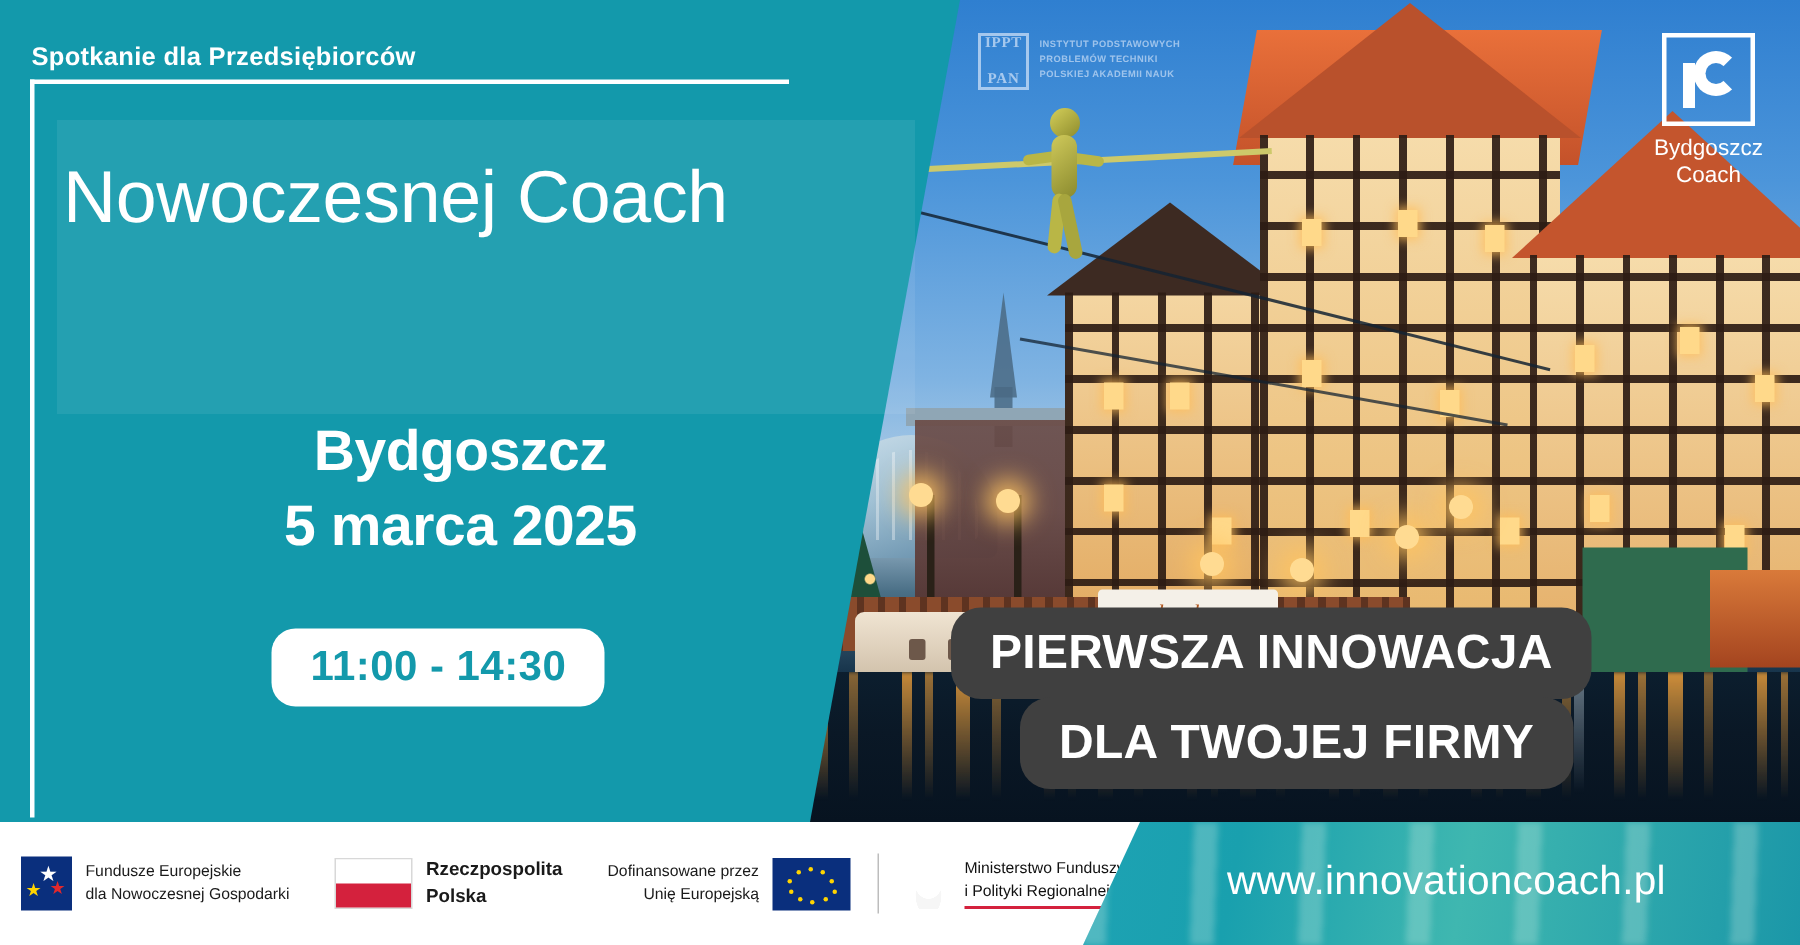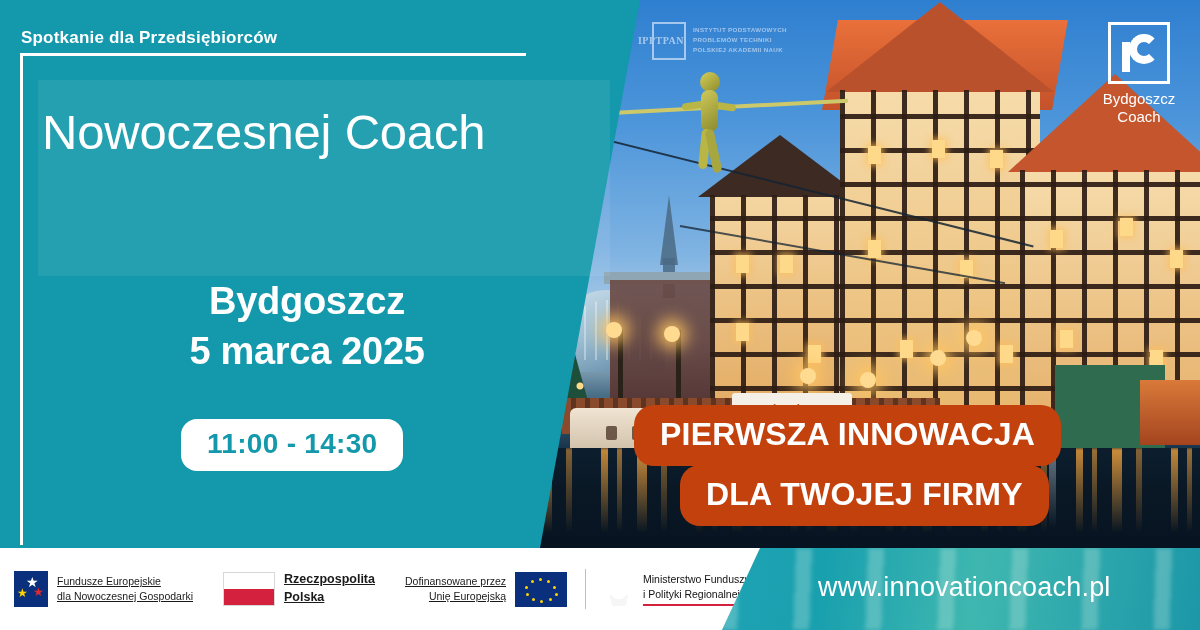--- a/index.html
+++ b/index.html
@@ -165,52 +165,52 @@
             color:#ffffff; letter-spacing:.2px; z-index:6; }
   .title { position:absolute; left:42px; top:100px; width:560px; z-index:6;
            color:#fff; font-size:49px; font-weight:300; line-height:1.32; letter-spacing:-.2px; }
   .city  { position:absolute; left:42px; top:276px; width:530px; text-align:center; z-index:6;
            color:#fff; font-size:38px; font-weight:bold; line-height:1.32; letter-spacing:-.3px; }
   .time-pill { position:absolute; left:181px; top:419px; z-index:6;
            background:#ffffff; color:#1399ab; font-size:28px; font-weight:bold;
            padding:9px 26px 11px; border-radius:16px; letter-spacing:.3px; }
 
   
-  .banner { position:absolute; z-index:5; background:#c2410c; color:#fff;
+  .banner { position:absolute; z-index:5; background:#404040; color:#fff;
             font-size:32px; font-weight:bold; letter-spacing:.2px;
             border-radius:20px; padding:11px 26px 13px; white-space:nowrap; }
   .b1 { left:634px; top:405px; }
   .b2 { left:680px; top:465px; }
 
   
   .ippt { position:absolute; left:652px; top:22px; z-index:6; display:flex; gap:7px; align-items:flex-start;
           opacity:.62; }
-  .ippt-mark { width:34px; height:38px; border:2px solid #eaf2ff; display:flex; flex-direction:row;
-               align-items:center; justify-content:flex-end; color:#eaf2ff;
+  .ippt-mark { width:34px; height:38px; border:2px solid #eaf2ff; display:flex; flex-direction:column;
+               align-items:center; justify-content:space-between; color:#eaf2ff;
                font-size:10px; font-weight:bold; line-height:1; font-family:"Liberation Serif",serif; }
   .ippt-mark i { font-style:normal; letter-spacing:.5px; }
   .ippt-txt { color:#dce9fb; font-size:6.2px; line-height:1.65; letter-spacing:.35px; padding-top:3px; font-weight:bold;}
 
   .ic-logo { position:absolute; left:1093px; top:22px; z-index:6; width:92px; text-align:center; }
   .ic-sq { width:62px; height:62px; margin:0 auto; border:3px solid #fff; position:relative; }
   .ic-i { position:absolute; left:11px; bottom:9px; width:8px; height:30px; background:#fff; }
   .ic-c { position:absolute; right:8px; top:9px; width:30px; height:30px;
           border:8px solid #fff; border-radius:50%; border-right-color:transparent; }
   .ic-txt { margin-top:6px; color:#fff; font-size:15px; font-weight:300; line-height:1.18; }
 
   
   .footer { position:absolute; left:0; top:548px; width:1200px; height:82px; background:#fff; z-index:7; }
   .logos { position:absolute; left:14px; top:0; height:82px; display:flex; align-items:center; gap:0; }
   .lg { display:flex; align-items:center; gap:9px; }
 
   .fe-flag { width:34px; height:36px; background:#0a2f7d; position:relative; overflow:hidden; }
   .fe-flag .s1 { position:absolute; left:12px; top:4px; color:#fff; font-size:14px; line-height:1;}
   .fe-flag .s2 { position:absolute; left:3px; top:16px; color:#ffd400; font-size:12px; line-height:1;}
   .fe-flag .s3 { position:absolute; left:19px; top:15px; color:#e2282c; font-size:12px; line-height:1;}
-  .lg-txt { font-size:10.5px; color:#1a1a1a; line-height:1.42;text-decoration:underline; }
+  .lg-txt { font-size:10.5px; color:#1a1a1a; line-height:1.42; }
 
   .pl-flag { width:52px; height:34px; border:1px solid #d8d8d8; }
   .pl-flag .w { height:16px; background:#fff; }
   .pl-flag .r { height:16px; background:#d4213d; }
 
   .eu-flag { width:52px; height:35px; background:#0a2f7d; position:relative; }
   .eu-star { position:absolute; width:3px; height:3px; background:#ffd400; border-radius:50%; }
 
   .divider { width:1px; height:40px; background:#bdbdbd; margin:0 18px; }
 

